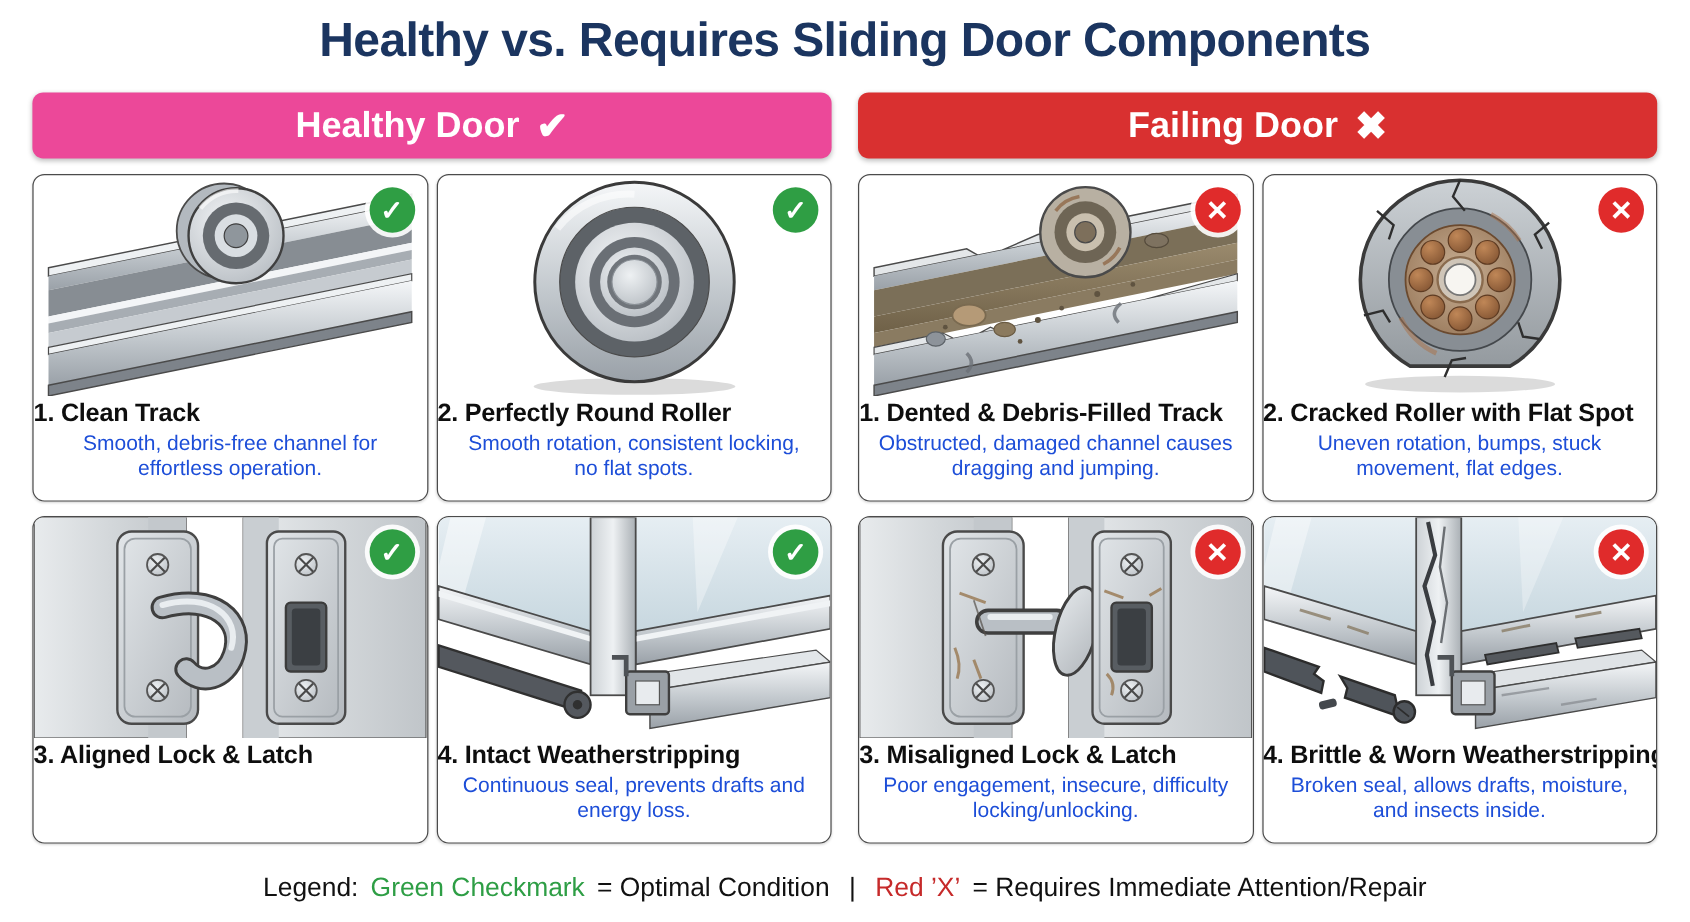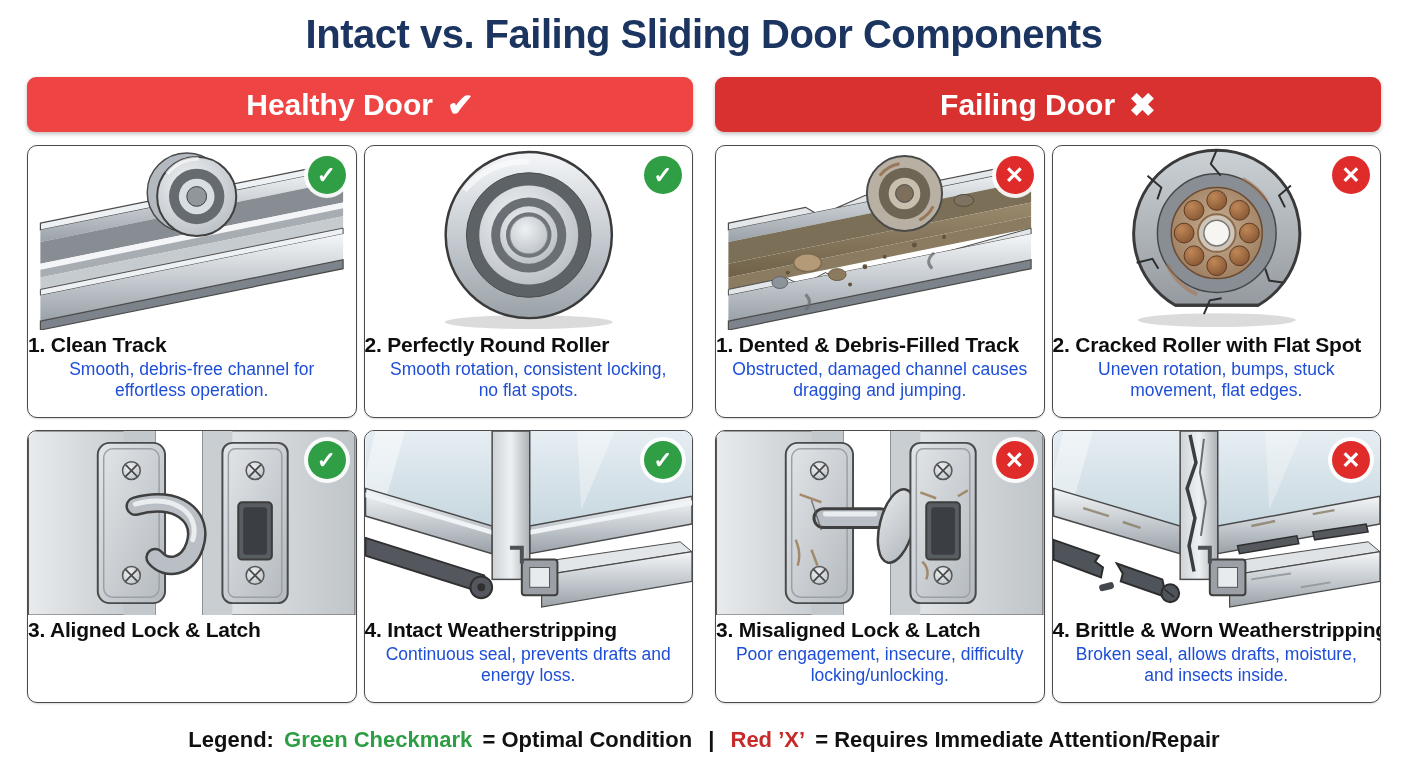--- a/index.html
+++ b/index.html
@@ -9,42 +9,42 @@
 
   .main-title { text-align:center; margin-top:12px; font-size:40px; font-weight:bold;
                 color:#1b3560; letter-spacing:-0.5px; }
 
   .board { display:flex; gap:22px; padding:0 27px; margin-top:20px; }
   .side { width:666px; }
 
   .banner { height:55px; border-radius:9px; display:flex; align-items:center; justify-content:center;
             gap:14px; color:#fff; font-size:30px; font-weight:bold;
             box-shadow:0 2px 4px rgba(0,0,0,.25); }
-  .banner.green { background:#ef4444;align-items:center; }
+  .banner.green { background:#ec4899;align-items:center; }
   .banner.red   { background:#d93030; }
   .banner .hdr-icon { font-size:32px; line-height:1; }
 
   .side-grid { margin-top:13px; display:grid; grid-template-columns:1fr 1fr; column-gap:7px; row-gap:12px; }
 
   .card { position:relative; height:273px; background:#fff; border:1.6px solid #4b4b4b;
           border-radius:10px; overflow:hidden; box-shadow:0 1px 2px rgba(0,0,0,.15); }
   .illus { height:184px; width:100%; display:block; }
   .illus svg { width:100%; height:100%; display:block; }
   .card-title { text-align:left; font-size:21px; font-weight:bold; color:#0e0e0e;
                 margin-top:3px; white-space:nowrap; letter-spacing:-0.2px; }
   .card-desc { text-align:center; font-size:17.5px; color:#1d4ed8; line-height:1.2;
                padding:2px 14px 0 14px; }
 
   .badge { position:absolute; top:10px; right:10px; width:38px; height:38px; border-radius:50%;
            display:flex; align-items:center; justify-content:center; color:#fff; font-size:23px;
            font-weight:bold; box-shadow:0 0 0 4px rgba(255,255,255,.9); }
   .badge.green { background:#2f9e44; }
   .badge.red   { background:#e02b2b; }
 
-  .legend { text-align:center; margin-top:24px; font-size:22px; font-weight:bold; color:#111; }
+  .legend { text-align:center; margin-top:24px; font-size:22px; font-weight:normal; color:#111; }
   .legend .lg-green { color:#2e9e45; }
   .legend .lg-red { color:#c62a2a; }
   .legend .lg-sep { margin:0 8px; color:#111; }
   .legend span { margin:0 2px; }
 </style>
 </head>
 <body>
 
 <svg width="0" height="0" style="position:absolute" aria-hidden="true">
   <defs>
@@ -93,21 +93,21 @@
     </radialGradient>
     <radialGradient id="rustFace" cx=".5" cy=".45" r=".8">
       <stop offset="0" stop-color="#c9b095"></stop>
         <stop offset="1" stop-color="#8d6b4c"></stop>
     </radialGradient>
   </defs>
 </svg>
 
 <div class="page">
 
-  <div class="main-title">Intact vs. Failing Sliding Door Components</div>
+  <div class="main-title">Healthy vs. Requires Sliding Door Components</div>
 
   <div class="board">
 
     <div class="side">
       <div class="banner green">
         <span>Healthy Door</span>
         <span class="hdr-icon">✔</span>
       </div>
       <div class="side-grid">
 

